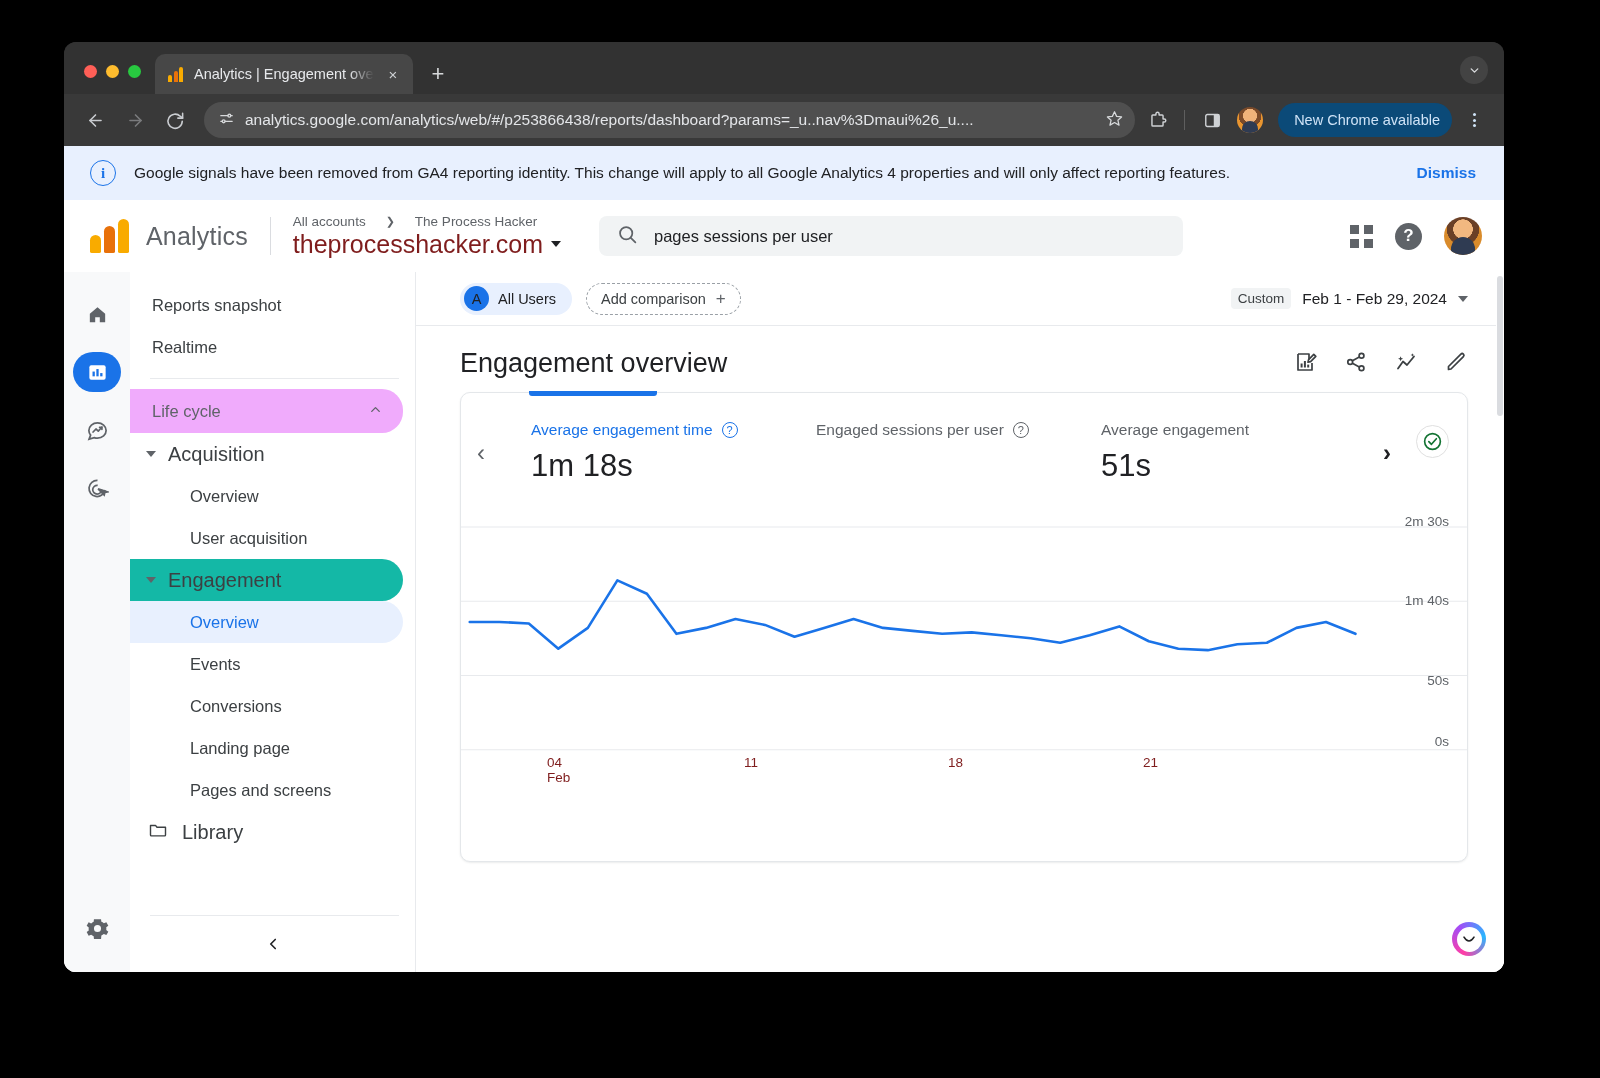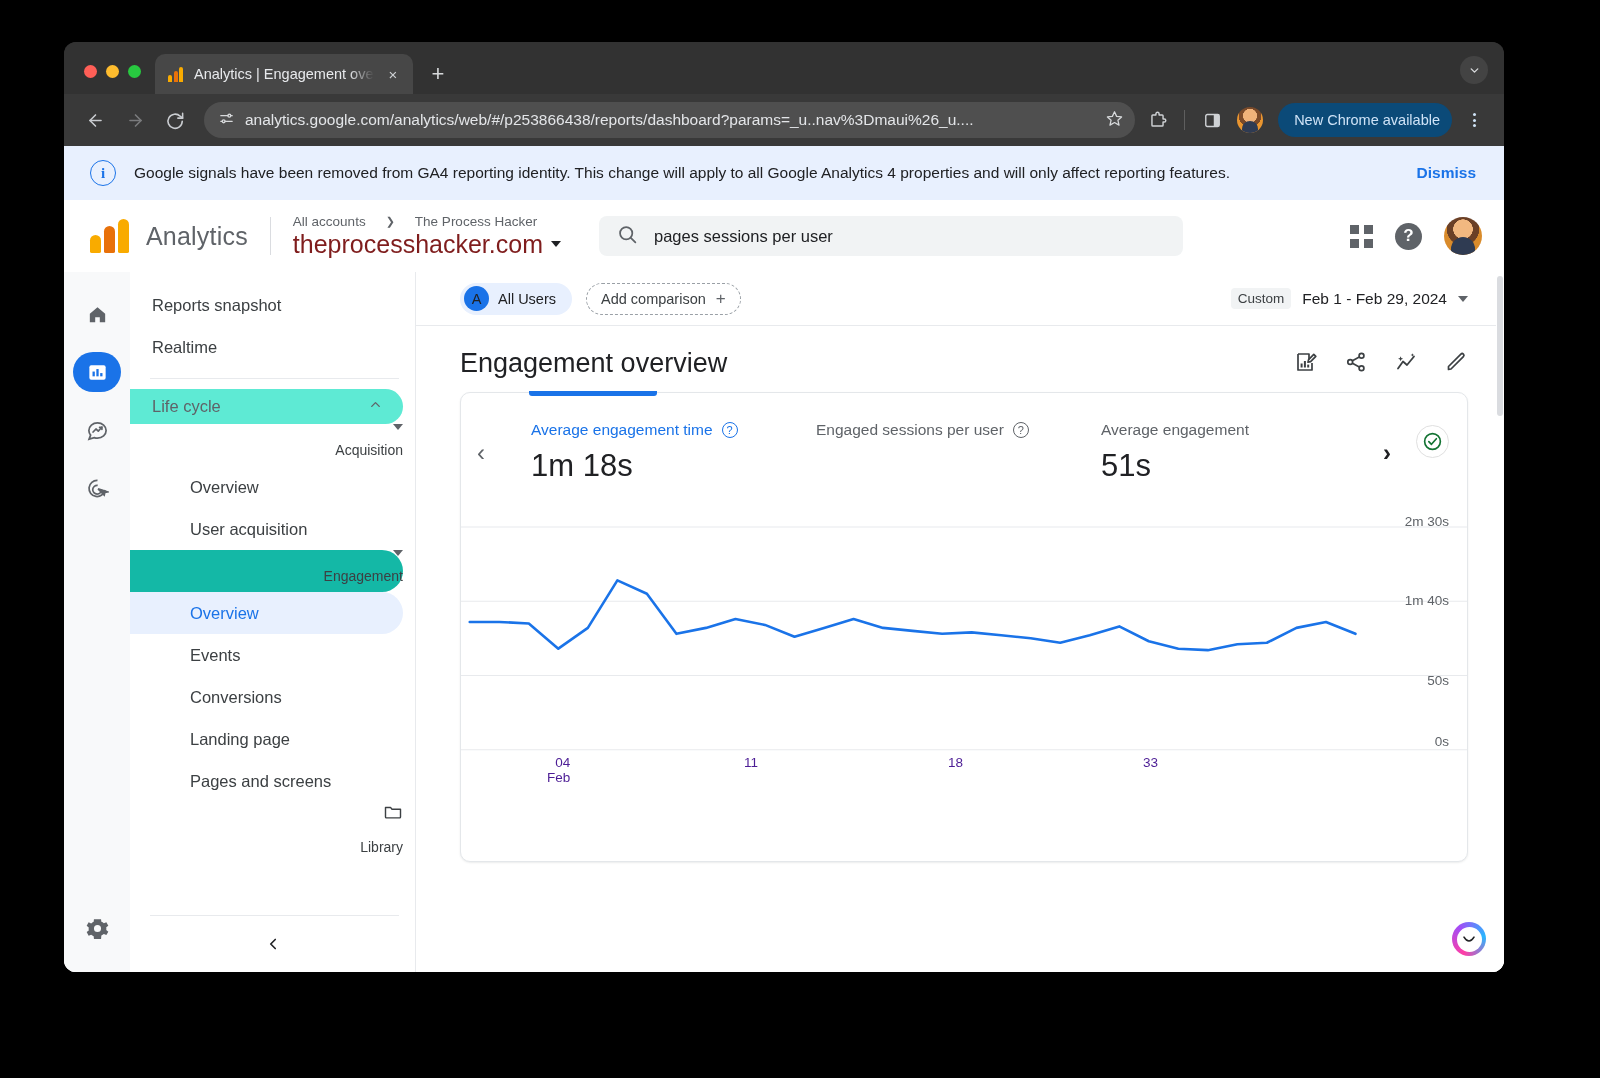--- a/index.html
+++ b/index.html
@@ -125,26 +125,26 @@
   .rail-ico { width:48px; height:40px; display:flex; align-items:center; justify-content:center;
      color:#5f6368; border-radius:20px; }
   .rail-ico.active { background:#1a73e8; color:#fff; }
   .rail-gear { position:absolute; bottom: 24px; }
 
   
   .nav { width: 286px; background:#fff; border-right:1px solid #e8eaed; position:relative;
     padding-top: 12px; }
   .nav-item { height: 42px; display:flex; align-items:center; padding-left: 22px;
      font-size:16.5px; color:#3c4043; border-radius: 0 21px 21px 0; margin-right:12px;}
-  .nav-section { height:35px; display:flex; align-items:center; justify-content:space-between;
-     padding: 0 20px 0 22px; font-size:16.5px; color:#5f6368; background:#5eead4;
+  .nav-section { height:44px; display:flex; align-items:center; justify-content:space-between;
+     padding: 0 20px 0 22px; font-size:16.5px; color:#5f6368; background:#f0abfc;
      border-radius: 0 21px 21px 0; margin-right:12px; }
   .nav-sep { height:1px; background:#e8eaed; margin: 10px 16px 10px 20px; }
-  .nav-group { height: 42px; display:flex; align-items:flex-end; gap:12px; padding-left: 16px;
-     font-size:14px; color:#3c4043; border-radius: 0 21px 21px 0; margin-right:12px;flex-direction:column;}
+  .nav-group { height: 42px; display:flex; align-items:center; gap:12px; padding-left: 16px;
+     font-size:20px; color:#3c4043; border-radius: 0 21px 21px 0; margin-right:12px;}
   .nav-group.sel { background:#14b8a6; }
   .nav-sub { height: 42px; display:flex; align-items:center; padding-left: 60px;
      font-size:16.5px; color:#3c4043; border-radius: 0 21px 21px 0; margin-right:12px;}
   .nav-sub.active { background:#e8f0fe; color:#1a73e8; }
   .caret-r { width:0;height:0;border-left:5px solid transparent;border-right:5px solid transparent;
      border-top:6px solid #5f6368; }
   .nav-footer { position:absolute; bottom:0; left:0; right:0; }
   .nav-foot-sep { height:1px; background:#e8eaed; margin: 0 16px 0 20px; }
   .collapse-btn { height:56px; display:flex; align-items:center; justify-content:center; color:#202124; }
 
@@ -182,21 +182,21 @@
   .metric:nth-child(3){ width: 285px; }
   .metric:nth-child(4){ width: 230px; }
   .m-label { font-size:15.5px; color:#5f6368; display:flex; align-items:center; gap:9px; }
   .m-label.blue { color:#1a73e8; }
   .qmark { width:16px; height:16px; border-radius:50%; border:1.4px solid currentColor;
      display:inline-flex; align-items:center; justify-content:center; font-size:11px; }
   .m-value { font-size:31px; color:#202124; margin-top: 9px; font-weight:400; }
 
   .chartarea { position:absolute; left:0; right:0; top: 120px; bottom: 0; }
   .y-lab { position:absolute; right: 18px; font-size:13.5px; color:#5f6368; }
-  .x-lab { position:absolute; font-size:13.5px; color:#4c1d95; text-align:right; }
+  .x-lab { position:absolute; font-size:13.5px; color:#7f1d1d; text-align:left; }
 
   
   .assistant { position:absolute; right: 18px; bottom: 16px; width:34px; height:34px; border-radius:50%;
      background: conic-gradient(from 200deg, #ff3ea5, #a44cf6, #29b6ff, #ff3ea5);
      display:flex; align-items:center; justify-content:center; }
   .assistant-inner { width:25px; height:25px; border-radius:50%; background:#fff;
      display:flex; align-items:center; justify-content:center; }
 
   .scrollbar { position:absolute; right:0; top:0; width:8px; bottom:0; background:#fff; }
   .scroll-thumb { position:absolute; right:1px; top: 4px; width:6px; height:140px; border-radius:3px;
@@ -530,21 +530,21 @@
               <span class="y-lab" style="top:1px">2m 30s</span>
               <span class="y-lab" style="top:80px">1m 40s</span>
               <span class="y-lab" style="top:160px">50s</span>
               <span class="y-lab" style="top:221px">0s</span>
             </div>
             <div>
               <span class="x-lab" style="left:86px;top:242px;white-space:pre">04
 Feb</span>
               <span class="x-lab" style="left:283px;top:242px">11</span>
               <span class="x-lab" style="left:487px;top:242px">18</span>
-              <span class="x-lab" style="left:682px;top:242px">33</span>
+              <span class="x-lab" style="left:682px;top:242px">21</span>
             </div>
           </div>
         </div>
 
         <div class="assistant">
           <span class="assistant-inner">
             <svg width="14" height="9" viewBox="0 0 14 9" fill="none" stroke="#202124" stroke-width="1.6" stroke-linecap="round">
                   <path d="M2 2.2c1.6 2.6 3.2 3.8 5 3.8s3.4-1.2 5-3.8"></path>
                 </svg>
           </span>

